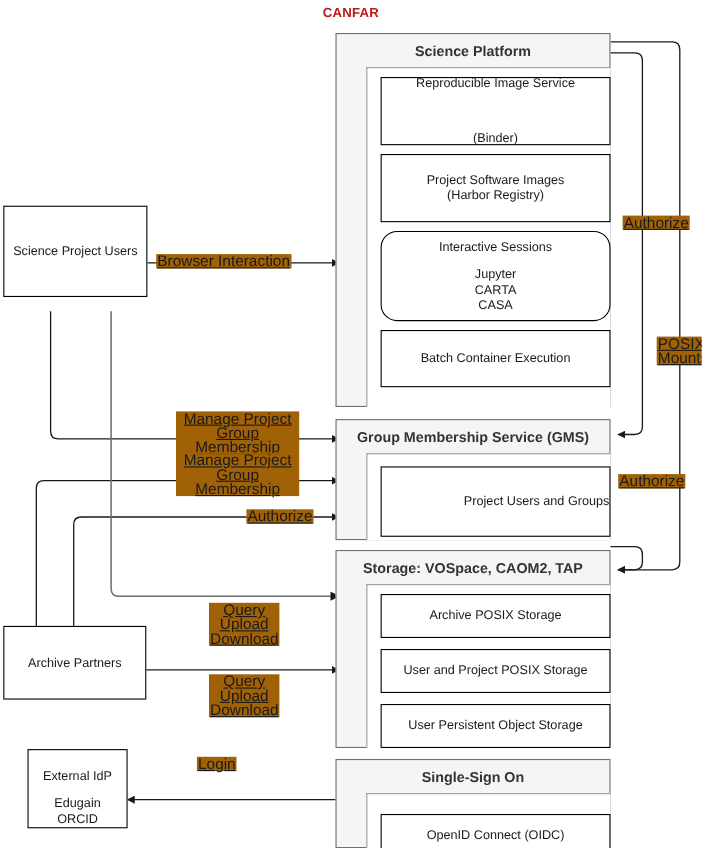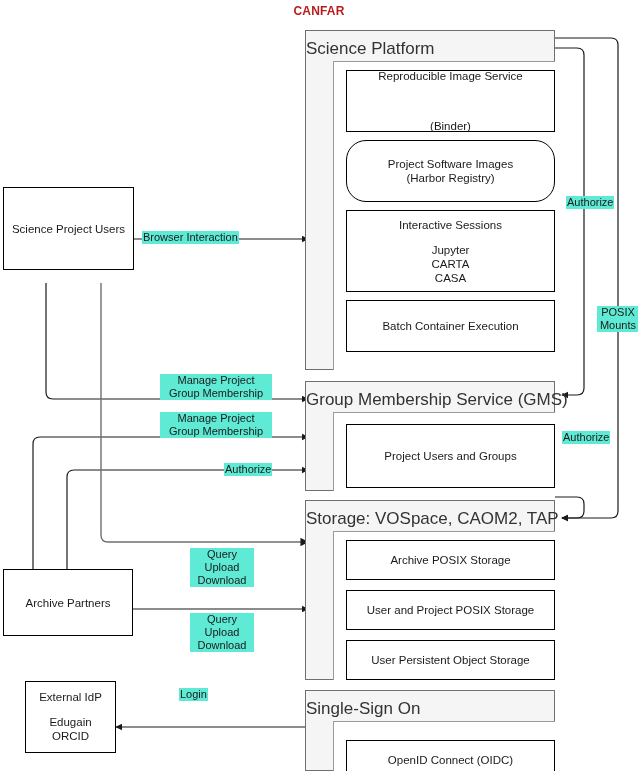--- a/index.html
+++ b/index.html
@@ -37,23 +37,25 @@
     position: absolute;
     background: #f5f5f5;
     border: 1px solid #6f6f6f;
     box-sizing: border-box;
   }
   .group-header {
     position: absolute;
     left: 0;
     top: 0;
     right: 0;
-    font-size: 17px;
+    text-align: center;
+    font-size: 13px;
     color: #333333;
     white-space: nowrap;
+    font-weight: bold;
   }
   .group-inner {
     position: absolute;
     background: #ffffff;
     border: 1px solid #9a9a9a;
     border-right: none;
     border-bottom: none;
     box-sizing: border-box;
   }
   
@@ -68,27 +70,28 @@
     justify-content: center;
     text-align: center;
     font-size: 11.5px;
     color: #1a1a1a;
     line-height: 14px;
   }
   .box .line2 { display: block; }
   .box.spaced .gap { height: 11px; }
   .edge-label {
     position: absolute;
-    font-size: 11px;
+    font-size: 14px;
     color: #1a1a1a;
     line-height: 13px;
     text-align: center;
     white-space: nowrap;
-    background: #5eead4;
+    background: #a16207;
     padding: 0 1px;
+    text-decoration: underline;
   }
   .edge-label.multi { white-space: normal; }
 </style>
 </head>
 <body>
 
 <div id="canvas">
 
   <svg id="wires" viewBox="0 0 638 771" width="638" height="771" xmlns="http://www.w3.org/2000/svg">
     <defs>
@@ -123,43 +126,43 @@
   <div class="group" style="left:305px; top:30px; width:250px; height:340px;">
     <div class="group-header" style="top:8px;">Science Platform</div>
     <div class="group-inner" style="left:27px; top:30px; right:-1px; bottom:-1px;"></div>
   </div>
 
   <div class="box" style="left:346px; top:70px; width:209px; height:62px;gap:36px;">
     <span>Reproducible Image Service</span>
     <span class="line2">(Binder)</span>
   </div>
 
-  <div class="box" style="left:346px; top:140px; width:209px; height:62px;border-radius:20px;">
+  <div class="box" style="left:346px; top:140px; width:209px; height:62px;">
     <span>Project Software Images</span>
     <span class="line2">(Harbor Registry)</span>
   </div>
 
-  <div class="box spaced" style="left:346px; top:210px; width:209px; height:82px;">
+  <div class="box spaced" style="left:346px; top:210px; width:209px; height:82px;border-radius:15px;">
     <span>Interactive Sessions</span>
     <span class="gap"></span>
     <span class="line2">Jupyter</span>
     <span class="line2">CARTA</span>
     <span class="line2">CASA</span>
   </div>
 
   <div class="box" style="left:346px; top:300px; width:209px; height:52px;">
     <span>Batch Container Execution</span>
   </div>
 
   <div class="group" style="left:305px; top:381px; width:250px; height:110px;">
     <div class="group-header" style="top:8px;">Group Membership Service (GMS)</div>
     <div class="group-inner" style="left:27px; top:30px; right:-1px; bottom:-1px;"></div>
   </div>
 
-  <div class="box" style="left:346px; top:424px; width:209px; height:64px;">
+  <div class="box" style="left:346px; top:424px; width:209px; height:64px;align-items:flex-end;">
     <span>Project Users and Groups</span>
   </div>
 
   <div class="group" style="left:305px; top:500px; width:250px; height:180px;">
     <div class="group-header" style="top:8px;">Storage: VOSpace, CAOM2, TAP</div>
     <div class="group-inner" style="left:27px; top:30px; right:-1px; bottom:-1px;"></div>
   </div>
 
   <div class="box" style="left:346px; top:540px; width:209px; height:40px;">
     <span>Archive POSIX Storage</span>
@@ -183,21 +186,21 @@
   </div>
 
   <div class="box" style="left:3px; top:187px; width:131px; height:83px;">
     <span>Science Project Users</span>
   </div>
 
   <div class="box" style="left:3px; top:569px; width:130px; height:67px;">
     <span>Archive Partners</span>
   </div>
 
-  <div class="box spaced" style="left:25px; top:681px; width:91px; height:72px; justify-content:flex-start; padding-top:8px;">
+  <div class="box spaced" style="left:25px; top:681px; width:91px; height:72px; justify-content:flex-end; padding-top:8px;">
     <span>External IdP</span>
     <span class="gap"></span>
     <span class="line2">Edugain</span>
     <span class="line2">ORCID</span>
   </div>
 
   <div class="edge-label" style="left:142px; top:231px;">Browser Interaction</div>
 
   <div class="edge-label multi" style="left:160px; top:374px; width:110px; text-align:center;">
     <span>Manage Project</span><br>

